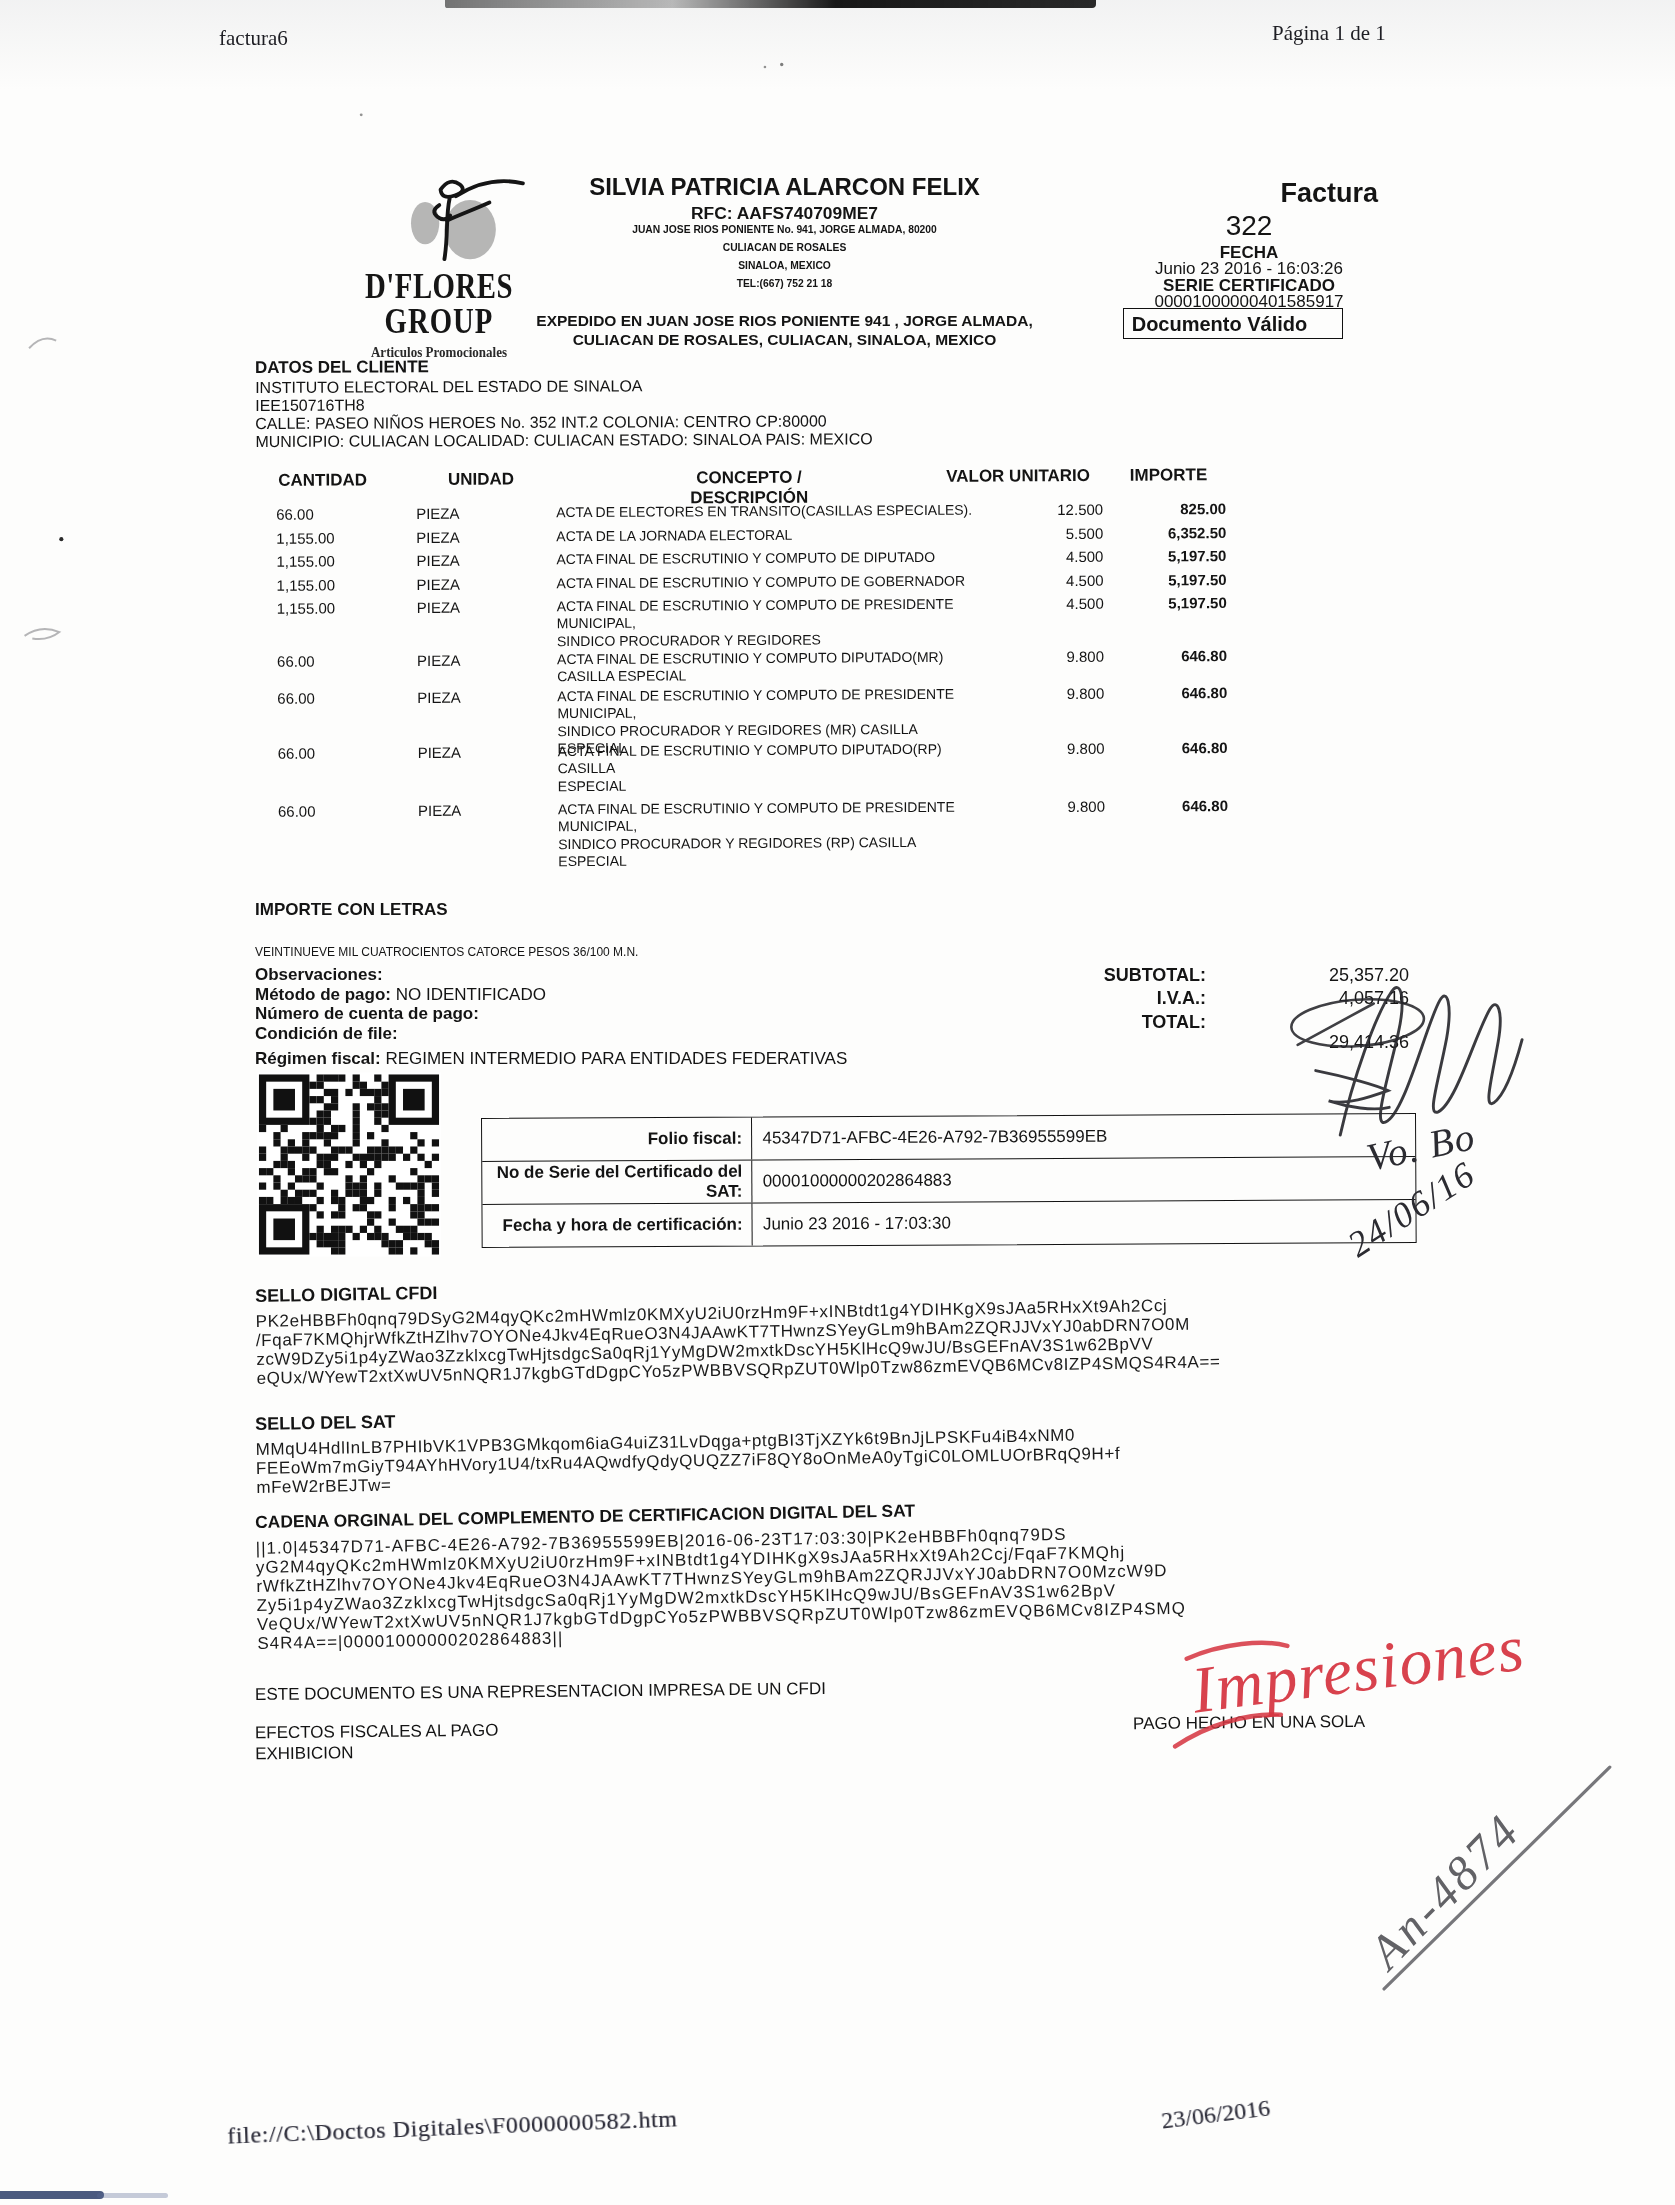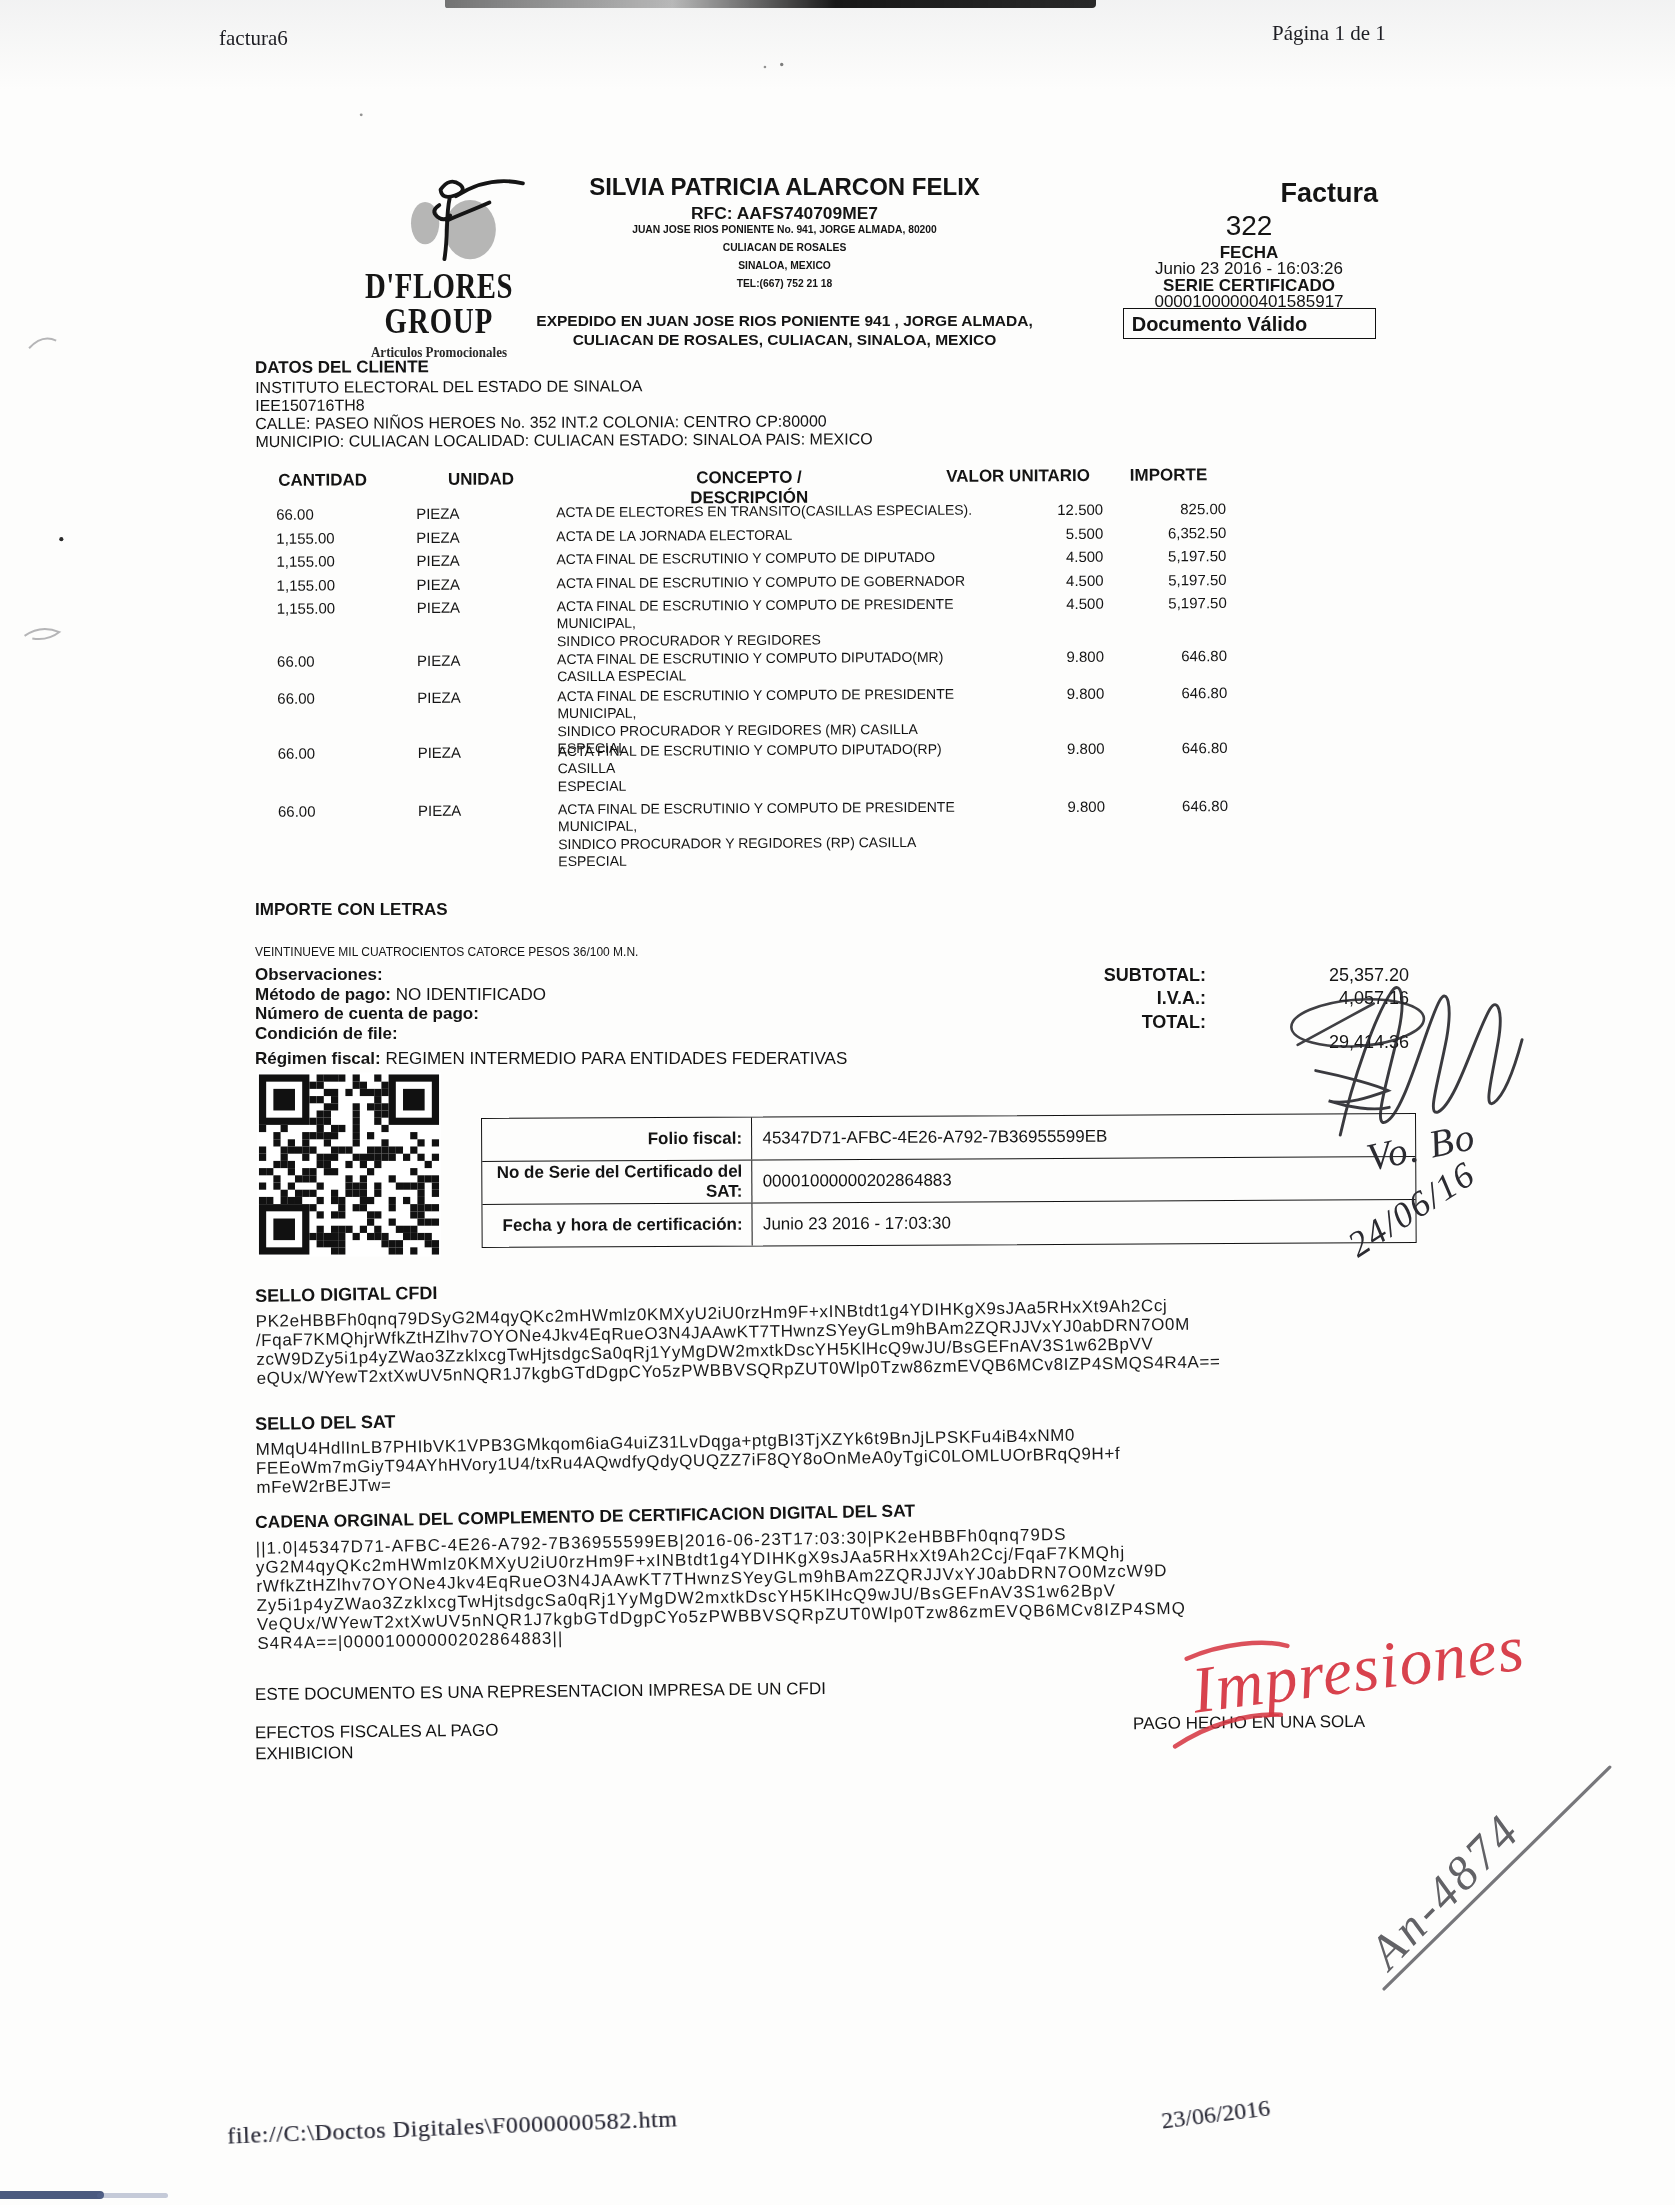--- a/index.html
+++ b/index.html
@@ -38,42 +38,42 @@
   #issuer-rfc{top:203px;font-size:17.4px;}
   #expedido{left:529px;width:511px;text-align:center;font-weight:bold;font-size:15.5px;top:312px;line-height:18.7px;}
   
   .fact{left:1120px;width:258px;text-align:center;}
   #fact-title{top:178px;font-size:27px;font-weight:bold;text-align:right;}
   #fact-num{top:210px;font-size:28px;}
   #fact-fecha-l{top:243px;font-size:17px;font-weight:bold;}
   #fact-fecha{top:259px;font-size:17px;}
   #fact-serie-l{top:276px;font-size:17px;font-weight:bold;}
   #fact-serie{top:292px;font-size:17px;}
-  #valid-box{left:1123px;top:308px;width:253px;height:31px;border:1.9px solid #111;
+  #valid-box{left:1123px;top:308px;width:220px;height:31px;border:1.9px solid #111;
     font-size:20px;font-weight:bold;text-align:left;line-height:30px;padding-left:7.7px;box-sizing:border-box;}
   
   #client{left:255px;top:359px;width:903px;transform:rotate(-.25deg);transform-origin:left top;}
   #client .t{font-weight:bold;font-size:17px;margin-bottom:1.9px;}
   #client div{font-size:16px;line-height:18px;}
   
   #items-head{left:255px;top:471px;width:1006px;height:22px;font-weight:bold;font-size:17px;transform:rotate(-.35deg);transform-origin:left top;}
   #items-head span{position:absolute;text-align:center;}
   .h-qty{left:0px;width:135px;}
   .h-unit{left:184px;width:84px;}
   .h-con{left:381px;width:226px;}
   .h-vu{left:666px;width:194px;}
   .h-imp{left:849px;width:129px;}
   #items-region{left:255px;top:490px;width:1006px;height:387px;transform:rotate(-.35deg);transform-origin:left top;}
   .row{position:absolute;left:0;width:1006px;font-size:15px;}
   .c{position:absolute;top:0;}
   .c-qty{left:21px;width:116px;}
   .c-unit{left:161px;width:90px;}
   .c-con{left:301px;width:426px;font-size:14px;line-height:17.4px;}
   .c-vu{left:719px;width:129px;text-align:right;}
-  .c-amt{left:842px;width:129px;text-align:right;}
+  .c-amt{left:842px;width:129px;text-align:right;font-weight:bold;}
   
   #words-label{left:255px;top:900px;font-size:17px;font-weight:bold;}
   #words-text{left:255px;top:924px;font-size:12px;margin-top:21px;}
   #payinfo{left:255px;top:965px;font-size:17px;line-height:19.7px;font-weight:bold;}
   #payinfo .v{font-weight:normal;}
   #regimen{left:255px;top:1049px;font-size:17px;}
   #regimen b{font-weight:bold;}
   
   .tot-l{left:1032px;width:174px;text-align:right;font-weight:bold;font-size:18px;}
   .tot-v{left:1280px;width:129px;text-align:right;font-size:18px;}

